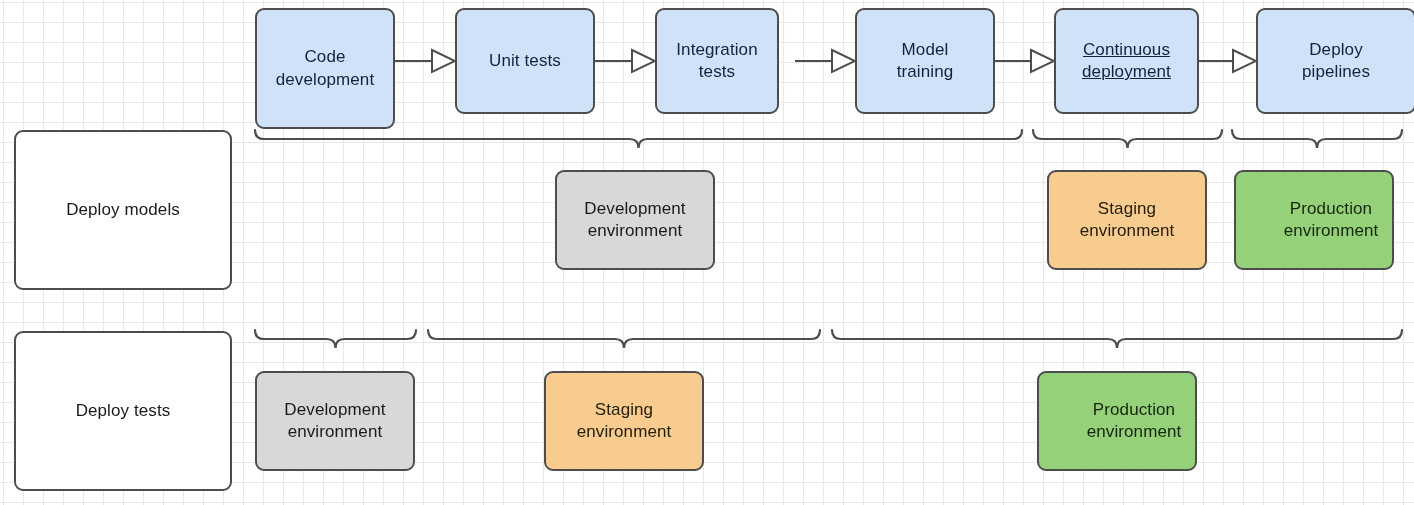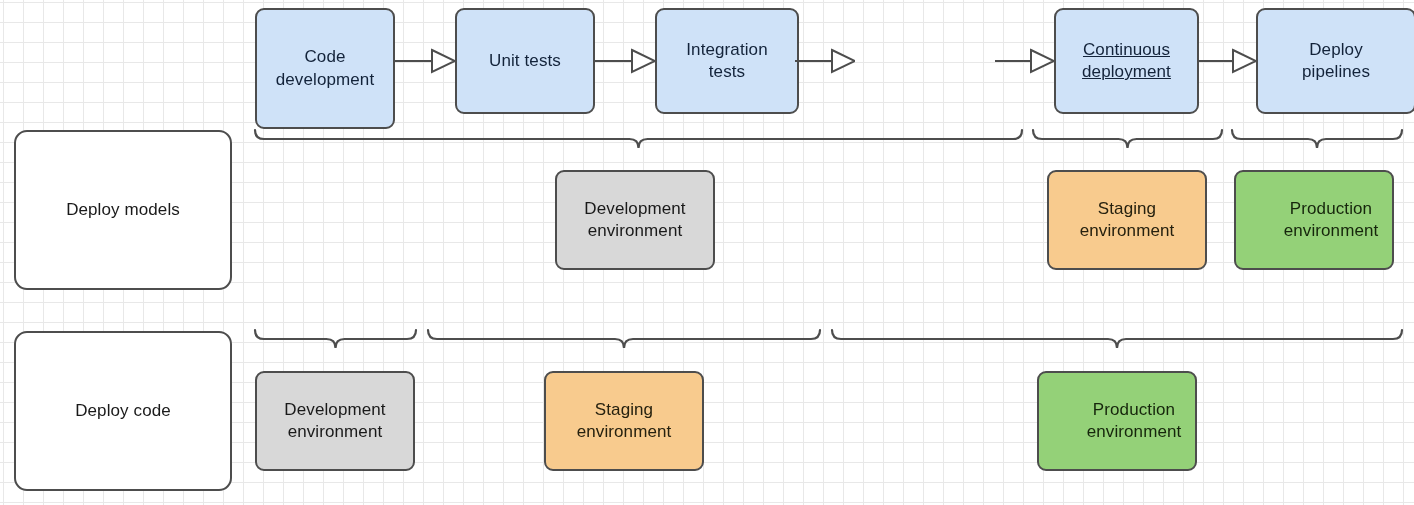--- a/index.html
+++ b/index.html
@@ -38,42 +38,44 @@
     line-height: 1.32;
     color: #1a1a1a;
     white-space: pre-line;
     letter-spacing: 0.1px;
   }
 
   .node.blue  { background: #cfe2f8; color: #13233a; }
   .node.gray  { background: #d8d8d8; color: #1a1a1a; }
   .node.orange{ background: #f8cb8e; color: #26210f; }
   .node.green { background: #94d178; color: #16260c; padding-left: 34px; }
-  .node.white { background: #ffffff; color: #1a1a1a; border-radius: 13px; }
+  .node.white { background: #ffffff; color: #1a1a1a; }
 
   .connector {
     position: absolute;
     overflow: visible;
   }
   .brace {
     position: absolute;
     overflow: visible;
   }
   svg { display: block; }
 </style>
 </head>
 <body>
 
 <div id="canvas">
   <div id="layer-nodes"></div>
 <div class="node blue" style="left: 255px; top: 8px; width: 140px; height: 121px;">Code
 development</div>
     <div class="node blue" style="left: 455px; top: 8px; width: 140px; height: 106px;">Unit tests</div>
-    <div class="node blue" style="left: 655px; top: 8px; width: 144px; height: 106px;">Integration
+    <div class="node blue" style="left: 655px; top: 8px; width: 124px; height: 106px;">Integration
 tests</div>
+    <div class="node blue" style="left: 855px; top: 8px; width: 140px; height: 106px;">Model
+training</div>
     <div class="node blue" style="left: 1054px; top: 8px; width: 145px; height: 106px; text-decoration: underline;">Continuous
 deployment</div>
     <div class="node blue" style="left: 1256px; top: 8px; width: 160px; height: 106px;">Deploy
 pipelines</div>
     <div class="connector" style="left: 395px; top: 48px; width: 60px; height: 26px;">
       <svg width="60" height="26" viewBox="0 0 60 26">
         <line x1="0" y1="13" x2="37" y2="13" stroke="#4d4d4d" stroke-width="2"></line>
         <path d="M 37 2 L 60 13 L 37 24 Z" fill="#ffffff" stroke="#4d4d4d" stroke-width="2" stroke-linejoin="miter"></path>
       </svg>
     </div>
@@ -116,21 +118,21 @@
       <svg width="182" height="22" viewBox="0 0 182 22">
         <path d="M 6 2 Q 6 11 15 11 L 82 11 Q 91 11 91 20 Q 91 11 100 11 L 167 11 Q 176 11 176 2" fill="none" stroke="#4d4d4d" stroke-width="2.2" stroke-linecap="round"></path>
       </svg>
     </div>
     <div class="node gray" style="left: 555px; top: 170px; width: 160px; height: 100px;">Development
 environment</div>
     <div class="node orange" style="left: 1047px; top: 170px; width: 160px; height: 100px;">Staging
 environment</div>
     <div class="node green" style="left: 1234px; top: 170px; width: 160px; height: 100px;">Production
 environment</div>
-    <div class="node white" style="left: 14px; top: 331px; width: 218px; height: 160px;">Deploy code</div>
+    <div class="node white" style="left: 14px; top: 331px; width: 218px; height: 160px;">Deploy tests</div>
     <div class="brace" style="left: 249px; top: 328px; width: 173px; height: 22px;">
       <svg width="173" height="22" viewBox="0 0 173 22">
         <path d="M 6 2 Q 6 11 15 11 L 77.5 11 Q 86.5 11 86.5 20 Q 86.5 11 95.5 11 L 158 11 Q 167 11 167 2" fill="none" stroke="#4d4d4d" stroke-width="2.2" stroke-linecap="round"></path>
       </svg>
     </div>
     <div class="brace" style="left: 422px; top: 328px; width: 404px; height: 22px;">
       <svg width="404" height="22" viewBox="0 0 404 22">
         <path d="M 6 2 Q 6 11 15 11 L 193 11 Q 202 11 202 20 Q 202 11 211 11 L 389 11 Q 398 11 398 2" fill="none" stroke="#4d4d4d" stroke-width="2.2" stroke-linecap="round"></path>
       </svg>
     </div>

